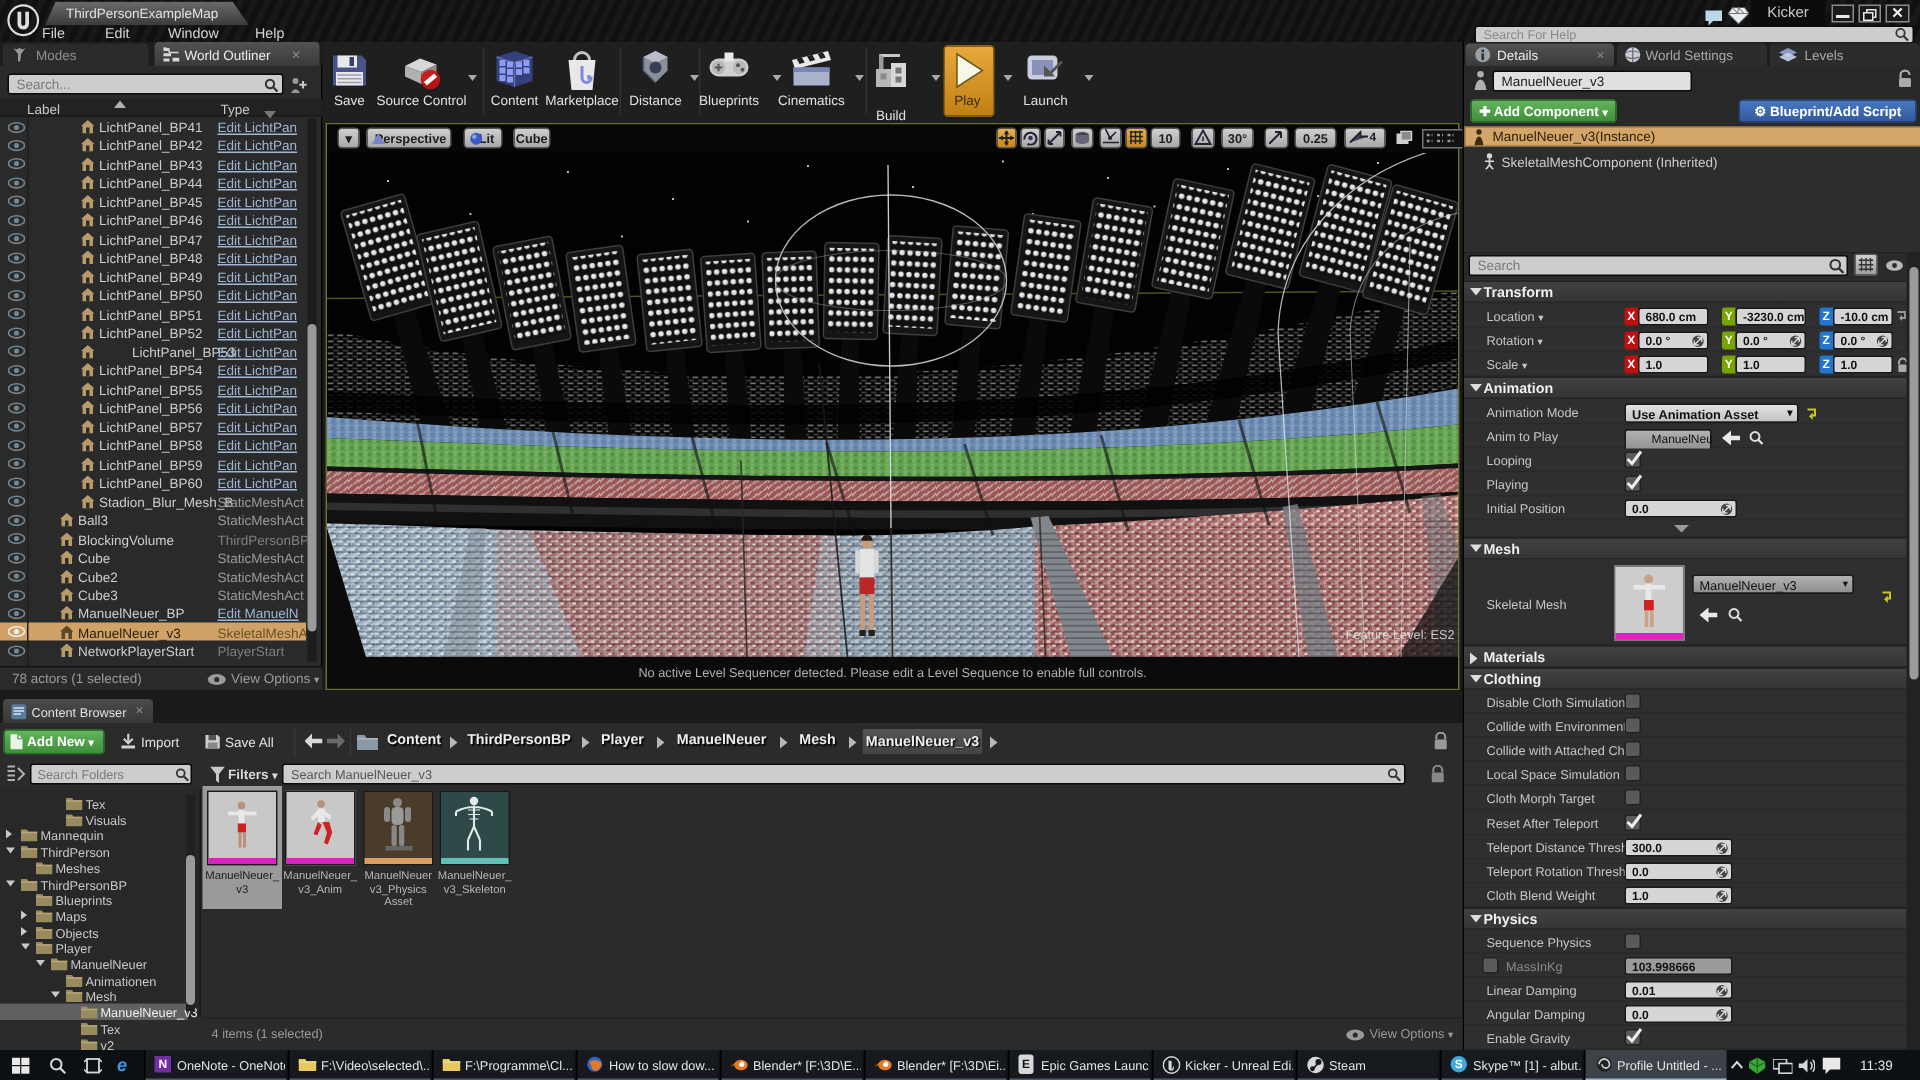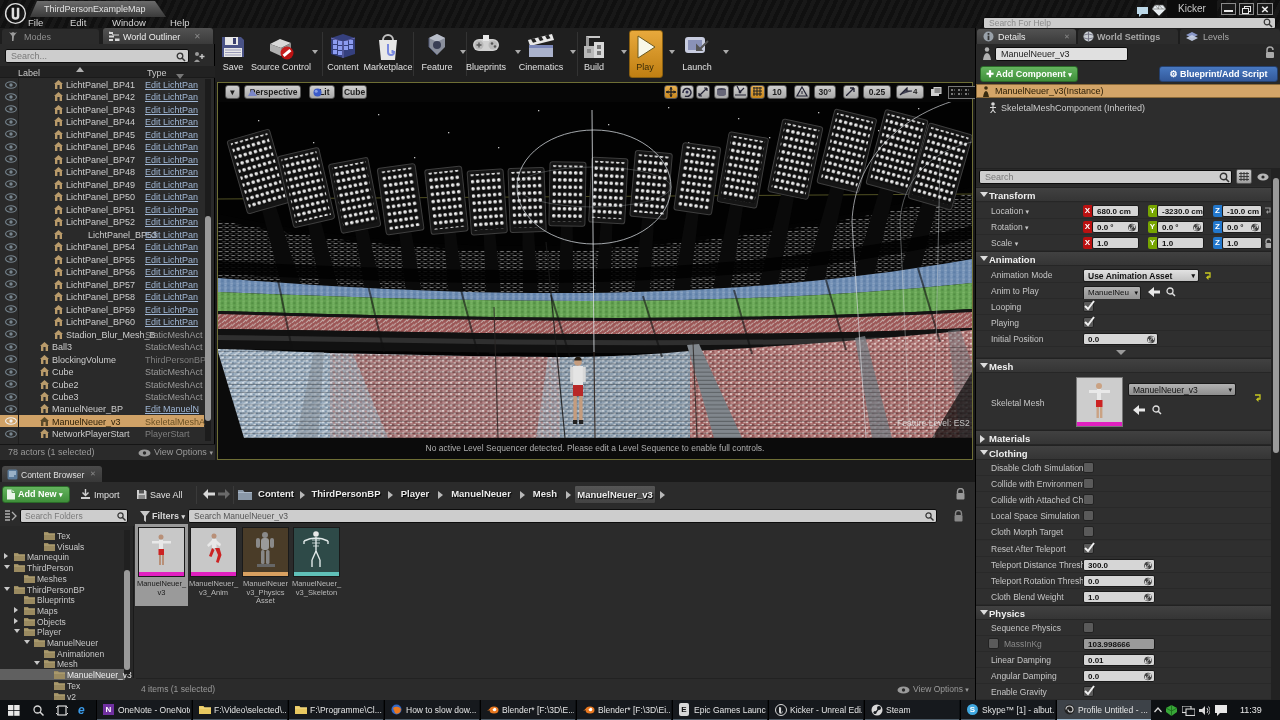--- a/index.html
+++ b/index.html
@@ -492,21 +492,21 @@
         <path d="M13 12 v8 a3 3 0 0 0 6 0 l-1.5 0 0-2" stroke="#7a8ae0" stroke-width="2" fill="none"></path>
       </svg>
       <div class="abs" style="left:173px;top:34px;width:120px;margin-left:-60px;text-align:center;font-size:9px;color:#e0e0e0;">Marketplace</div>
       <div class="abs" style="left:198px;top:4px;width:1px;height:44px;background:#0f0f0f;border-right:1px solid #333;"></div>
       <svg class="abs" style="left:208px;top:4px;" width="28" height="28" viewBox="0 0 28 28">
         <path d="M14 2 l8 4 v9 l-8 8 -8-8 v-9z" fill="#8a8f9c"></path>
         <path d="M14 2 l8 4 -8 4 -8-4z" fill="#b8bdc8"></path>
         <circle cx="14" cy="13" r="4" fill="#3a3f55"></circle>
         <path d="M6 6 v9 l8 8" stroke="#555d78" fill="none"></path>
       </svg>
-      <div class="abs" style="left:222px;top:34px;width:120px;margin-left:-60px;text-align:center;font-size:9px;color:#e0e0e0;">Feature</div>
+      <div class="abs" style="left:222px;top:34px;width:120px;margin-left:-60px;text-align:center;font-size:9px;color:#e0e0e0;">Distance</div>
       <div class="abs" style="left:245px;top:22px;width:0;height:0;border-left:3.5px solid transparent;border-right:3.5px solid transparent;border-top:4.5px solid #aaa;"></div>
       <div class="abs" style="left:251px;top:4px;width:1px;height:44px;background:#0f0f0f;border-right:1px solid #333;"></div>
       <svg class="abs" style="left:256px;top:5px;" width="30" height="26" viewBox="0 0 30 26">
         <rect x="2" y="6" width="26" height="12" rx="6" fill="#d0d0d0"></rect>
         <circle cx="8" cy="12" r="4.5" fill="#b8b8b8"></circle>
         <circle cx="22" cy="12" r="4.5" fill="#b8b8b8"></circle>
         <path d="M8 9.5v5M5.5 12h5" stroke="#555" stroke-width="1.4"></path>
         <circle cx="21" cy="10.5" r="1.3" fill="#555"></circle>
         <circle cx="24" cy="13.5" r="1.3" fill="#555"></circle>
         <rect x="12" y="2" width="6" height="6" fill="#e8e8e8"></rect>
@@ -524,21 +524,21 @@
       <div class="abs" style="left:362px;top:4px;width:1px;height:44px;background:#0f0f0f;border-right:1px solid #333;"></div>
       <svg class="abs" style="left:365px;top:4px;" width="28" height="28" viewBox="0 0 28 28">
         <rect x="4" y="14" width="10" height="12" fill="#b8b8b8"></rect>
         <rect x="14" y="10" width="10" height="16" fill="#d8d8d8"></rect>
         <rect x="6" y="4" width="3" height="10" fill="#9a9a9a"></rect>
         <path d="M6 4 h14 v2 h-11" fill="#c8c8c8"></path>
         <rect x="17" y="13" width="4" height="4" fill="#777"></rect>
         <rect x="17" y="19" width="4" height="4" fill="#777"></rect>
         <rect x="7" y="17" width="4" height="4" fill="#8a8a8a"></rect>
       </svg>
-      <div class="abs" style="left:379px;top:34px;width:120px;margin-left:-60px;text-align:center;font-size:9px;color:#e0e0e0;">Build</div>
+      <div class="abs" style="left:379px;top:44px;width:120px;margin-left:-60px;text-align:center;font-size:9px;color:#e0e0e0;">Build</div>
       <div class="abs" style="left:406px;top:22px;width:0;height:0;border-left:3.5px solid transparent;border-right:3.5px solid transparent;border-top:4.5px solid #aaa;"></div>
       <div class="abs" style="left:414px;top:2px;width:34px;height:48px;background:linear-gradient(#e8a93c,#c07f12);border-radius:3px;border:1px solid #8a5f10;"></div>
       <svg class="abs" style="left:419px;top:6px;" width="24" height="26" viewBox="0 0 24 26">
         <path d="M4 2 L21 13 L4 24 Z" fill="#f8f8e8" stroke="#6a5a20"></path>
       </svg>
       <div class="abs" style="left:430px;top:34px;width:120px;margin-left:-60px;text-align:center;font-size:9px;color:#3a2c08;">Play</div>
       <div class="abs" style="left:454px;top:22px;width:0;height:0;border-left:3.5px solid transparent;border-right:3.5px solid transparent;border-top:4.5px solid #aaa;"></div>
       <svg class="abs" style="left:467px;top:5px;" width="30" height="26" viewBox="0 0 30 26">
         <rect x="3" y="4" width="20" height="16" rx="3" fill="#c8cde0"></rect>
         <rect x="6" y="7" width="14" height="10" fill="#8a92b8"></rect>
@@ -845,21 +845,21 @@
         <rect x="4.6" y="2" width="1.8" height="1.8" fill="#333"></rect>
         <rect x="4.6" y="4.6" width="1.8" height="4.5" fill="#333"></rect>
       </svg>
       <div class="abs txt" style="left:22px;top:4px;color:#ececec;">Details</div>
       <div class="abs txt" style="left:88px;top:5px;color:#8a8a8a;font-size:7px;">✕</div>
       <div class="abs" style="left:102px;top:1px;width:100px;height:15px;background:#2c2c2c;border-radius:3px 3px 0 0;"></div>
       <svg class="abs" style="left:107px;top:3px;" width="11" height="11" viewBox="0 0 11 11">
         <circle cx="5.5" cy="5.5" r="5" fill="#c8cdd2"></circle>
         <path d="M1 4 q4-2 9 0 M1 7 q4 2 9 0 M5.5 0.5 v10" stroke="#667" stroke-width="0.8" fill="none"></path>
       </svg>
-      <div class="abs txt" style="left:121px;top:4px;color:#a8a8a8;font-weight:bold;">World Settings</div>
+      <div class="abs txt" style="left:121px;top:4px;color:#a8a8a8;">World Settings</div>
       <div class="abs" style="left:204px;top:1px;width:100px;height:15px;background:#2c2c2c;border-radius:3px 3px 0 0;"></div>
       <svg class="abs" style="left:210px;top:4px;" width="13" height="10" viewBox="0 0 13 10">
         <path d="M0 3 l6-3 6 3 -6 3z" fill="#8a98c8"></path>
         <path d="M0 6 l6-3 6 3 -6 3z" fill="#c8d2e8" opacity="0.9"></path>
       </svg>
       <div class="abs txt" style="left:227px;top:4px;color:#a8a8a8;">Levels</div>
       <div class="abs" style="left:0;top:16px;width:305px;height:19px;background:#282828;"></div>
       <svg class="abs" style="left:6px;top:19px;" width="10" height="13" viewBox="0 0 10 13">
         <circle cx="5" cy="2.5" r="2.2" fill="#b0b0b0"></circle>
         <path d="M1 13 q1-7 4-7 t4 7z" fill="#b0b0b0"></path>
@@ -950,21 +950,21 @@
         </div>
         <div class="abs" style="left:0;top:79px;width:295px;height:17px;background:#2f2f2f;border-bottom:1px solid #292929;"></div>
         <div class="abs txt" style="left:15px;top:83px;color:#c6c6c6;font-size:8.5px;">Animation Mode</div>
         <div class="abs" style="left:107px;top:82px;width:116px;height:13px;background:linear-gradient(#e2e2e2,#c2c2c2);border:1px solid #1a1a1a;border-radius:2px;font-size:8.5px;font-weight:bold;color:#111;padding-left:4px;line-height:12px;">Use Animation Asset <span style="position:absolute;right:3px;font-size:7px;">▾</span></div>
         <svg class="abs" style="left:228px;top:84px;" width="9" height="9" viewBox="0 0 9 9">
           <path d="M1 2 h5 v4 h-2" fill="none" stroke="#c8c820" stroke-width="1.3"></path>
           <path d="M4.5 4 l-2.5 2.5 2.5 2.5z" fill="#c8c820"></path>
         </svg>
         <div class="abs" style="left:0;top:96px;width:295px;height:16px;background:#2f2f2f;border-bottom:1px solid #292929;"></div>
         <div class="abs txt" style="left:15px;top:99px;color:#c6c6c6;font-size:8.5px;">Anim to Play</div>
-        <div class="abs" style="left:107px;top:99px;width:58px;height:16px;background:linear-gradient(#b2b2b2,#8e8e8e);border:1px solid #1a1a1a;border-radius:2px;font-size:8px;color:#111;padding-left:4px;line-height:11px;">ManuelNeu<span style="position:absolute;right:2px;font-size:7px;">▾</span></div>
+        <div class="abs" style="left:107px;top:99px;width:58px;height:16px;background:linear-gradient(#b2b2b2,#8e8e8e);border:1px solid #1a1a1a;border-radius:2px;font-size:8px;color:#111;padding-left:17px;line-height:11px;">ManuelNeu<span style="position:absolute;right:2px;font-size:7px;">▾</span></div>
         <svg class="abs" style="left:172px;top:100px;" width="12" height="10" viewBox="0 0 12 10">
           <path d="M6 0 L0 5 L6 10 V6.5 H12 V3.5 H6 Z" fill="#e8e8e8"></path>
         </svg>
         <svg class="abs" style="left:190px;top:100px;" width="10" height="10" viewBox="0 0 10 10">
           <circle cx="4" cy="4" r="3" fill="none" stroke="#e0e0e0" stroke-width="1.3"></circle>
           <path d="M6.2 6.2 L9 9" stroke="#e0e0e0" stroke-width="1.5"></path>
         </svg>
         <div class="abs" style="left:0;top:112px;width:295px;height:16px;background:#2f2f2f;border-bottom:1px solid #292929;"></div>
         <div class="abs txt" style="left:15px;top:115px;color:#c6c6c6;font-size:8.5px;">Looping</div>
         <div class="abs" style="left:107px;top:114px;width:11px;height:11px;background:#5a5a5a;border:1px solid #222;border-radius:2px;">

